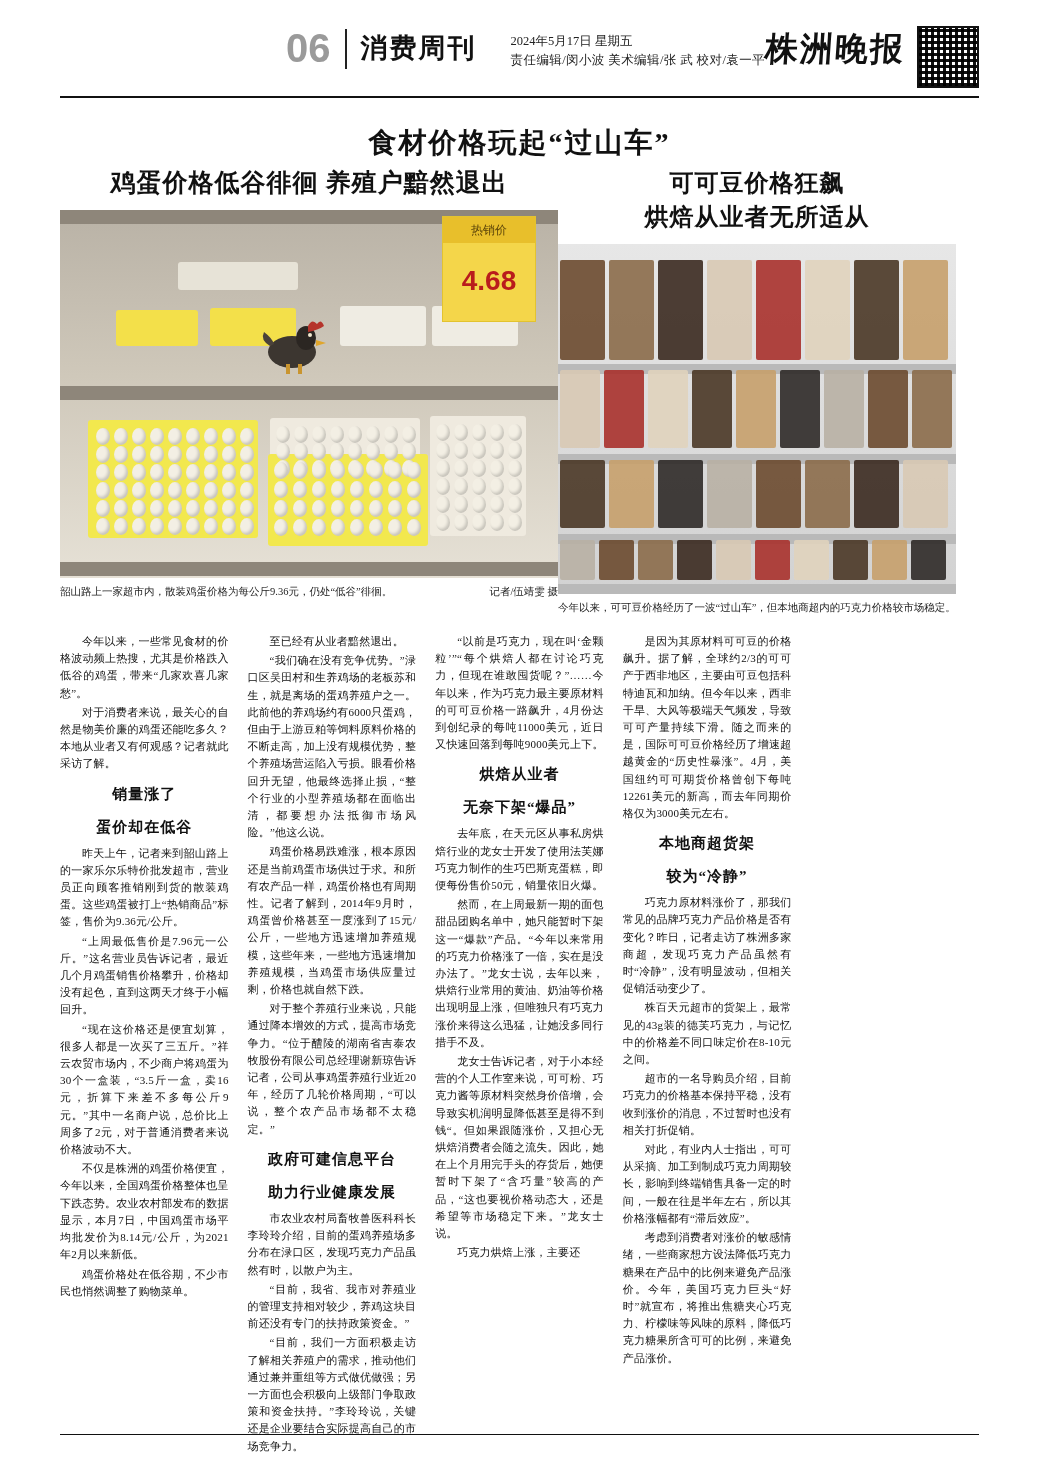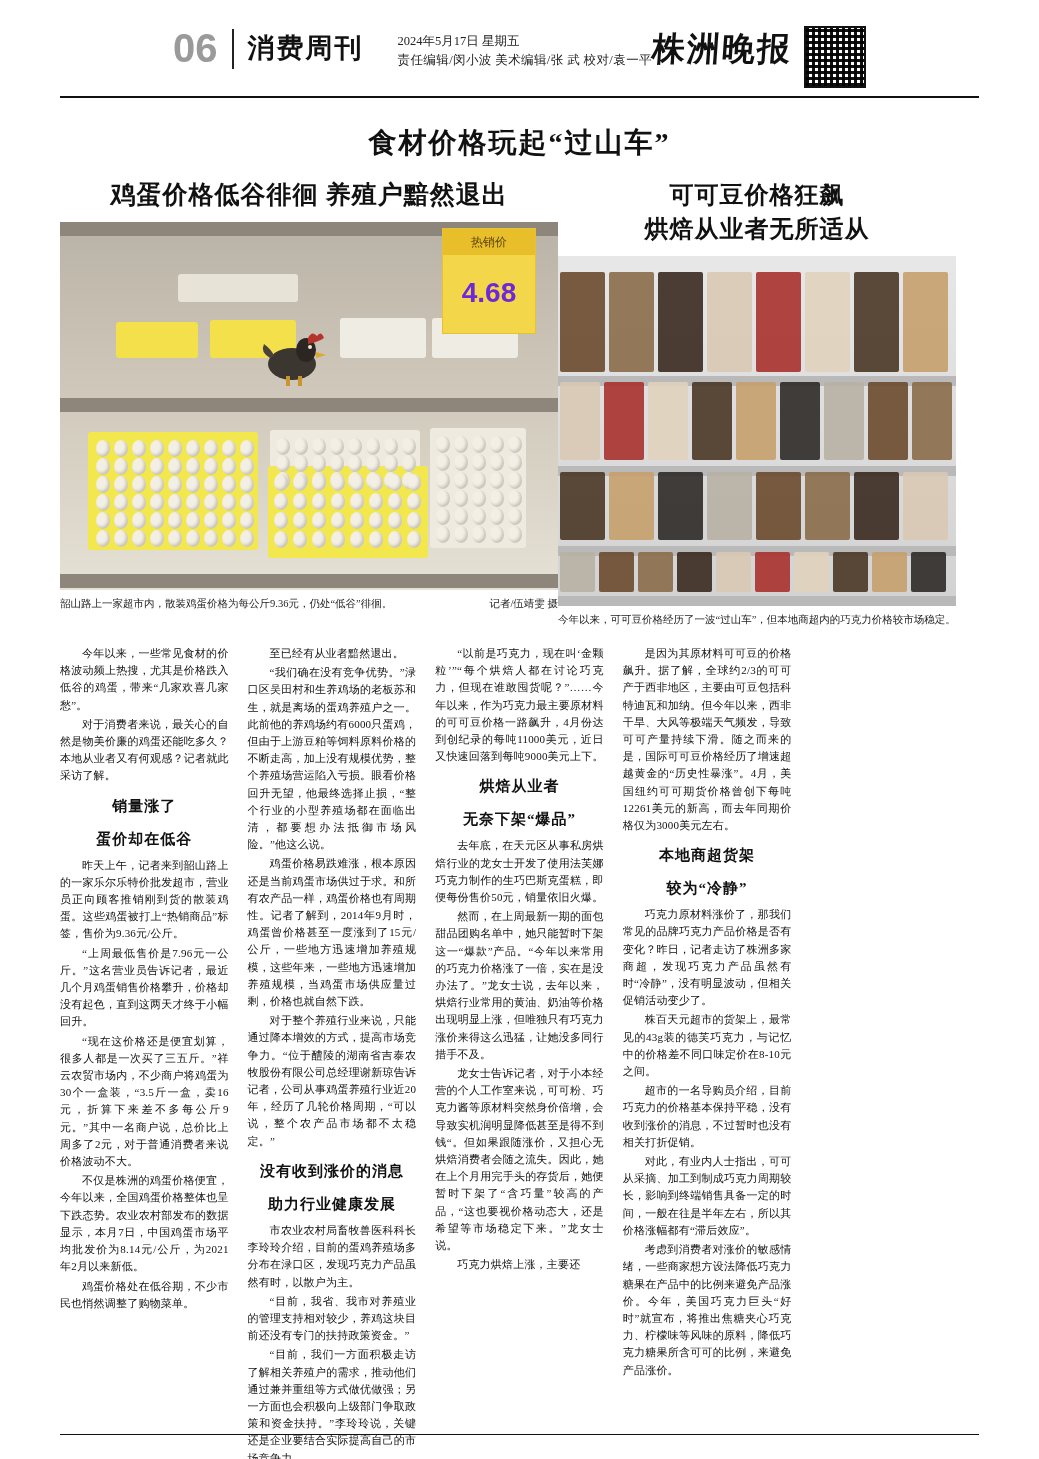--- a/index.html
+++ b/index.html
@@ -6,21 +6,21 @@
   body {
     width:1039px; height:1459px;
     background:#ffffff;
     font-family:"Liberation Serif", "DejaVu Serif", serif;
     color:#111;
     overflow:hidden;
   }
   .page { position:relative; width:1039px; height:1459px; box-sizing:border-box; padding:26px 60px 20px 60px; }
 
   
-  .masthead { display:flex; align-items:flex-start; justify-content:center; height:64px; }
+  .masthead { display:flex; align-items:flex-start; justify-content:flex-end; height:64px; }
   .mast-left { display:flex; align-items:flex-start; }
   .page-num { font-family:"Liberation Sans", sans-serif; font-size:40px; font-weight:bold; color:#9a9a9a; line-height:44px; padding-right:14px; }
   .vrule { width:2px; background:#222; height:40px; margin-top:3px; }
   .section-name { font-family:"Liberation Sans", sans-serif; font-size:27px; font-weight:bold; color:#111; line-height:44px; padding-left:14px; letter-spacing:2px; }
   .mast-meta { padding-left:34px; padding-top:6px; font-size:12.5px; color:#222; line-height:19px; }
   .mast-meta .line2 { letter-spacing:0.4px; }
   .mast-right { display:flex; align-items:flex-start; gap:12px; }
   .paper-logo {
     font-family:"Liberation Serif", serif; font-weight:bold; font-size:33px; color:#111;
     letter-spacing:2px; line-height:46px; transform:skewX(-4deg);
@@ -29,40 +29,40 @@
       repeating-linear-gradient(90deg,#111 0 3px,#fff 3px 6px),
       repeating-linear-gradient(0deg,#111 0 3px,transparent 3px 6px);
       background-blend-mode:multiply; border:2px solid #111; }
   .rule-top { border-top:2px solid #111; margin-top:6px; }
 
   
   .headline { text-align:center; font-size:28px; font-weight:bold; letter-spacing:2px; margin-top:26px; }
   .byline { text-align:center; font-size:11.5px; color:#333; margin-top:11px; }
 
   
-  .top-area { display:flex; margin-top:16px; }
+  .top-area { display:flex; margin-top:4px; }
   .top-left { width:498px; }
   .top-right { width:398px; }
   .sub-head { text-align:center; font-weight:bold; font-size:25px; letter-spacing:1px; line-height:34px; }
   .sub-head.right { font-size:24px; }
 
   .photo { margin-top:10px; position:relative; overflow:hidden; }
   .photo-eggs { height:368px; background:#d9d6ce; }
   .photo-choc { height:350px; background:#cfcfcf; }
 
   .cap { font-size:10.5px; line-height:15px; color:#222; margin-top:6px; text-align:justify; }
   .cap-right { font-size:10.5px; line-height:15px; color:#222; margin-top:6px; }
   .cap .credit { float:right; }
   .shelf-bg { position:absolute; inset:0; background:linear-gradient(#b9b2a6,#cfc8ba 45%,#e6e1d6); }
   .shelf-board { position:absolute; left:0; right:0; height:14px; background:#8e867a; }
   .tray { position:absolute; border-radius:3px; }
   .egg { position:absolute; width:14px; height:17px; border-radius:50%; background:#f3efe4; box-shadow:inset -2px -2px 3px rgba(0,0,0,.18); }
   .pricetag { position:absolute; right:22px; top:6px; width:92px; height:104px; background:#f4d64a; border:1px solid #e3c32f; }
   .pricetag .pt-top { background:#e8bf2b; height:26px; }
-  .pricetag .pt-num { text-align:center; font-family:"Liberation Sans",sans-serif; font-weight:bold; font-size:28px; padding-top:22px; color:#6d28d9; }
+  .pricetag .pt-num { text-align:center; font-family:"Liberation Sans",sans-serif; font-weight:bold; font-size:28px; padding-top:22px; color:#b91c1c; }
   .chicken { position:absolute; left:196px; top:96px; width:74px; height:74px; }
 
   
   .choc-bg { position:absolute; inset:0; background:linear-gradient(#e7e7e7,#d2d2d2); }
   .choc-shelf { position:absolute; left:0; right:0; height:10px; background:#b9b9b9; }
   .choc-box { position:absolute; border-radius:2px; }
 
   
   .body-grid { display:flex; gap:19px; margin-top:18px; }
   .col { width:172px; }
@@ -341,21 +341,21 @@
         <p>“上周最低售价是7.96元一公斤。”这名营业员告诉记者，最近几个月鸡蛋销售价格攀升，价格却没有起色，直到这两天才终于小幅回升。</p>
         <p>“现在这价格还是便宜划算，很多人都是一次买了三五斤。”祥云农贸市场内，不少商户将鸡蛋为30个一盒装，“3.5斤一盒，卖16元，折算下来差不多每公斤9元。”其中一名商户说，总价比上周多了2元，对于普通消费者来说价格波动不大。</p>
         <p>不仅是株洲的鸡蛋价格便宜，今年以来，全国鸡蛋价格整体也呈下跌态势。农业农村部发布的数据显示，本月7日，中国鸡蛋市场平均批发价为8.14元/公斤，为2021年2月以来新低。</p>
         <p>鸡蛋价格处在低谷期，不少市民也悄然调整了购物菜单。</p>
       </div>
     <div class="col">
         <p>至已经有从业者黯然退出。</p>
         <p>“我们确在没有竞争优势。”渌口区吴田村和生养鸡场的老板苏和生，就是离场的蛋鸡养殖户之一。此前他的养鸡场约有6000只蛋鸡，但由于上游豆粕等饲料原料价格的不断走高，加上没有规模优势，整个养殖场营运陷入亏损。眼看价格回升无望，他最终选择止损，“整个行业的小型养殖场都在面临出清，都要想办法抵御市场风险。”他这么说。</p>
         <p>鸡蛋价格易跌难涨，根本原因还是当前鸡蛋市场供过于求。和所有农产品一样，鸡蛋价格也有周期性。记者了解到，2014年9月时，鸡蛋曾价格甚至一度涨到了15元/公斤，一些地方迅速增加养殖规模，这些年来，一些地方迅速增加养殖规模，当鸡蛋市场供应量过剩，价格也就自然下跌。</p>
         <p>对于整个养殖行业来说，只能通过降本增效的方式，提高市场竞争力。“位于醴陵的湖南省吉泰农牧股份有限公司总经理谢新琼告诉记者，公司从事鸡蛋养殖行业近20年，经历了几轮价格周期，“可以说，整个农产品市场都不太稳定。”</p>
-        <div class="subtitle">没有收到涨价的消息</div>
+        <div class="subtitle">政府可建信息平台</div>
         <div class="subtitle">助力行业健康发展</div>
         <p>市农业农村局畜牧兽医科科长李玲玲介绍，目前的蛋鸡养殖场多分布在渌口区，发现巧克力产品虽然有时，以散户为主。</p>
         <p>“目前，我省、我市对养殖业的管理支持相对较少，养鸡这块目前还没有专门的扶持政策资金。”</p>
         <p>“目前，我们一方面积极走访了解相关养殖户的需求，推动他们通过兼并重组等方式做优做强；另一方面也会积极向上级部门争取政策和资金扶持。”李玲玲说，关键还是企业要结合实际提高自己的市场竞争力。</p>
       </div>
     <div class="col">
         <p>“以前是巧克力，现在叫‘金颗粒’”“每个烘焙人都在讨论巧克力，但现在谁敢囤货呢？”……今年以来，作为巧克力最主要原材料的可可豆价格一路飙升，4月份达到创纪录的每吨11000美元，近日又快速回落到每吨9000美元上下。</p>
         <div class="subtitle">烘焙从业者</div>
         <div class="subtitle">无奈下架“爆品”</div>
         <p>去年底，在天元区从事私房烘焙行业的龙女士开发了使用法芙娜巧克力制作的生巧巴斯克蛋糕，即便每份售价50元，销量依旧火爆。</p>

